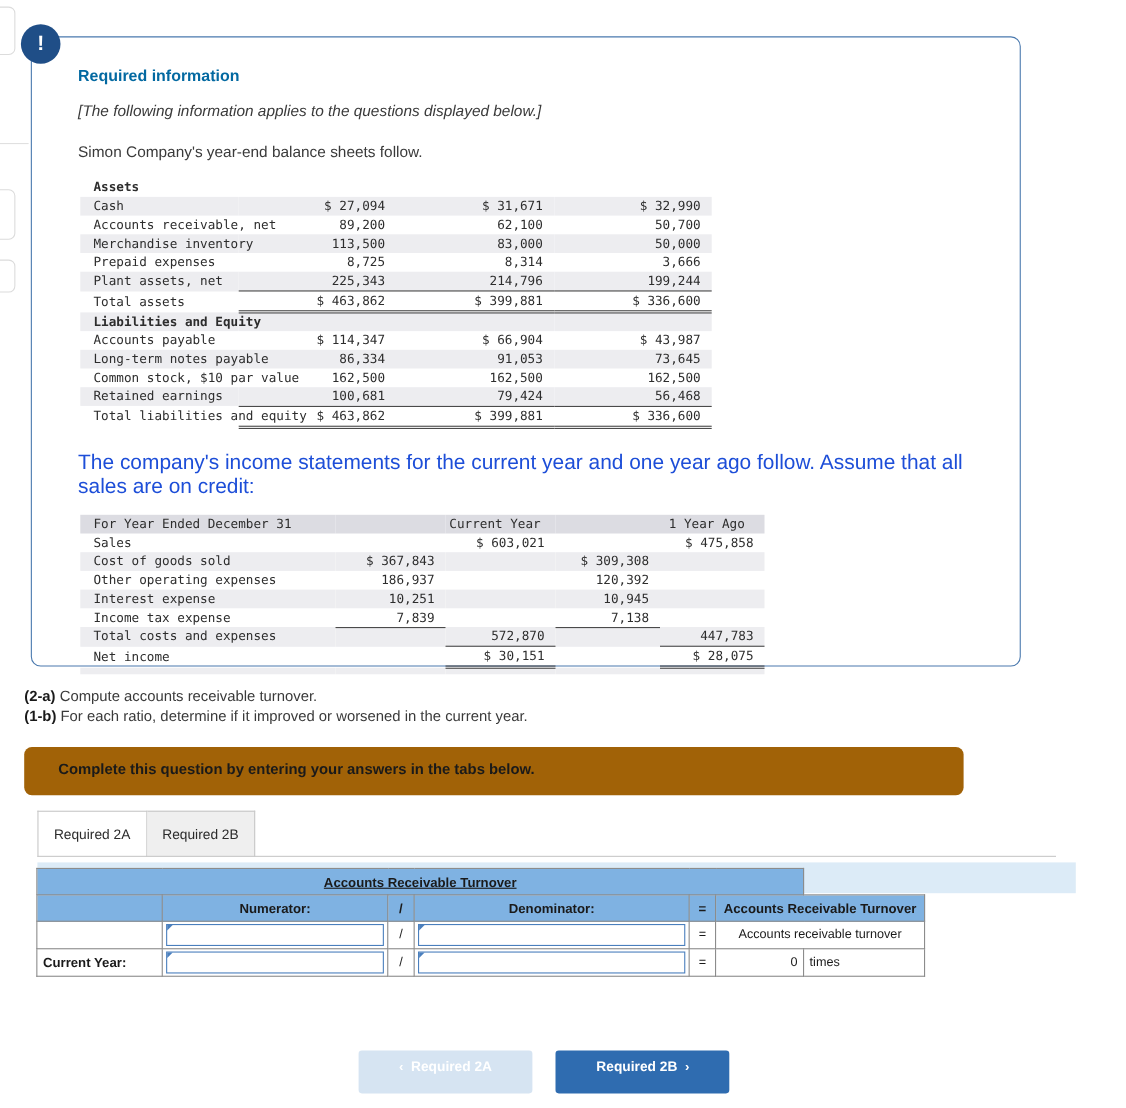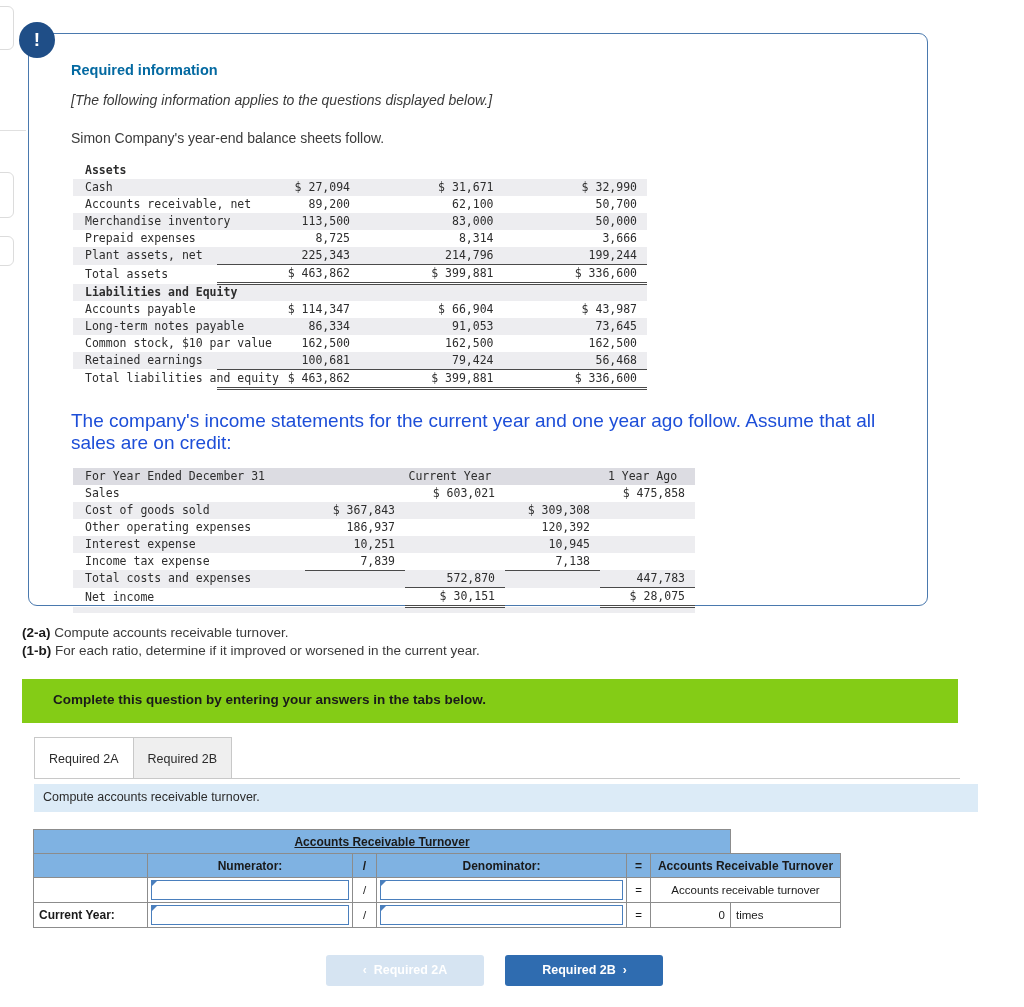--- a/index.html
+++ b/index.html
@@ -112,22 +112,23 @@
     font-size: 13.5px;
     color: #3a3a3a;
     text-align: right;
   }
   .req-q b { color: #1a1a1a; }
 
   
   .banner {
     position: absolute;
     left: 22px; top: 679px;
-    width: 936px; height: 44px;
-    background: #84cc16;
+    width: 854px; height: 44px;
+    background: #a16207;
+    border-radius: 7px;
   }
   .banner span {
     display: block;
     padding: 13px 0 0 31px;
     font-size: 13.5px;
     font-weight: bold;
     color: #1a1a1a;
   }
 
   
@@ -164,21 +165,21 @@
     background: #dcebf7;
   }
   .instr span {
     display: block;
     padding: 6px 0 0 9px;
     font-size: 12.5px;
     color: #2b2b2b;
   }
 
   
-  .ans-wrap { position: absolute; left: 33px; top: 829px; }
+  .ans-wrap { position: absolute; left: 33px; top: 789px; }
   .ans {
     border-collapse: collapse;
     font-size: 11.5px;
     color: #1a1a1a;
   }
   .ans td, .ans th {
     border: 1px solid #8c8c8c;
     padding: 0;
     height: 24px;
   }
@@ -215,21 +216,21 @@
     position: absolute;
     left: 0; top: 0;
     border-top: 5px solid #4a7fbd;
     border-right: 5px solid transparent;
   }
 
   
   .navbtns { position: absolute; left: 326px; top: 955px; }
   .navbtn {
     display: inline-block;
-    height: 31px;
+    height: 39px;
     line-height: 31px;
     font-size: 12.5px;
     font-weight: bold;
     text-align: center;
     border-radius: 3px;
     cursor: pointer;
   }
   .navbtn.prev {
     width: 158px;
     background: #d6e4f2;

